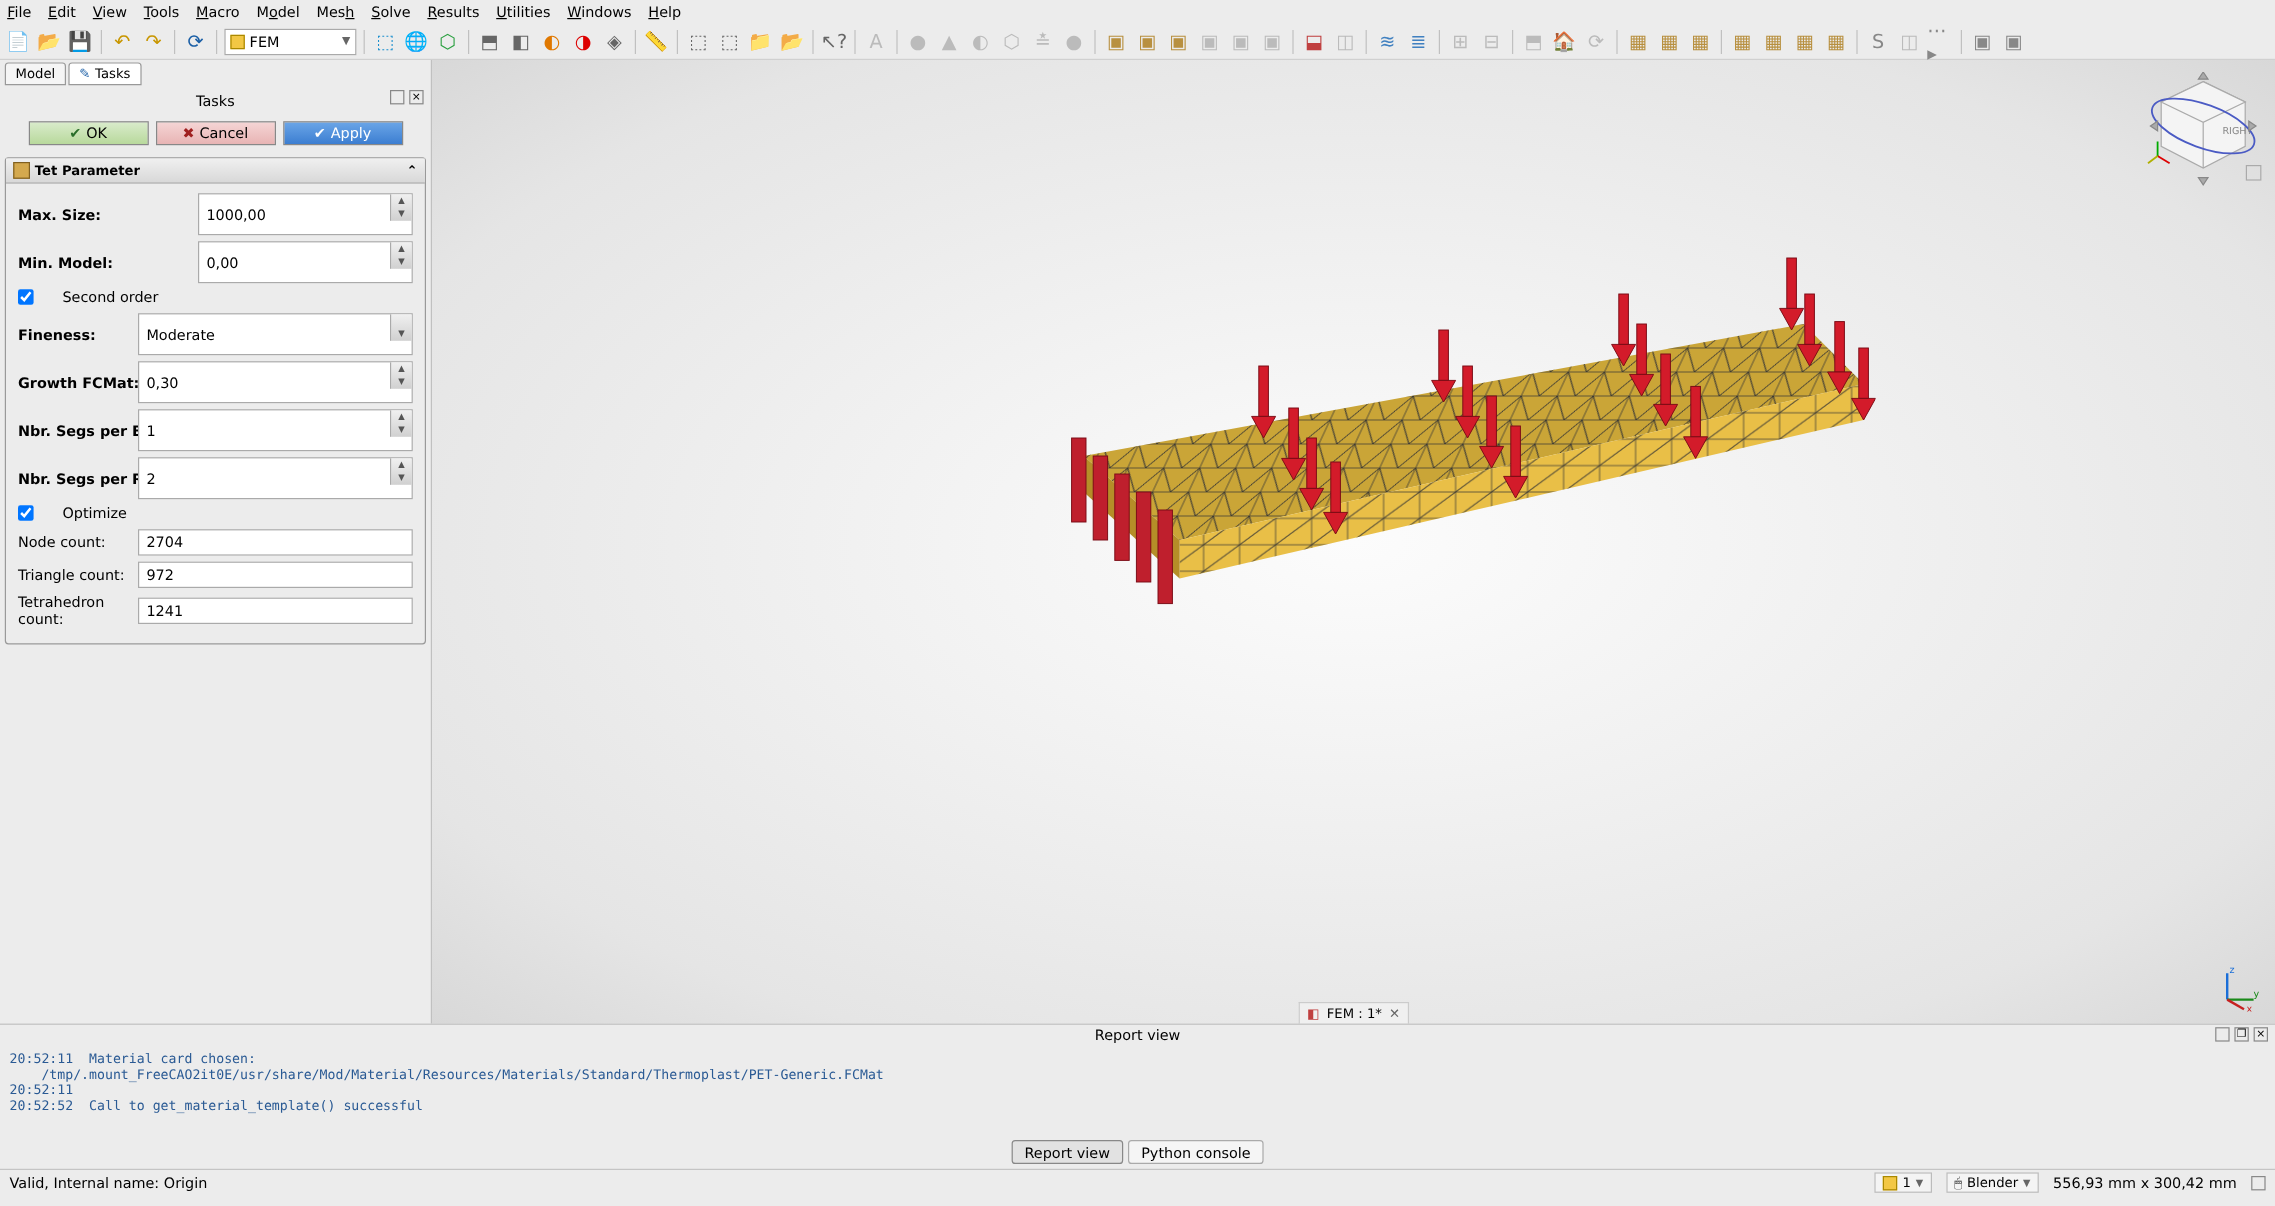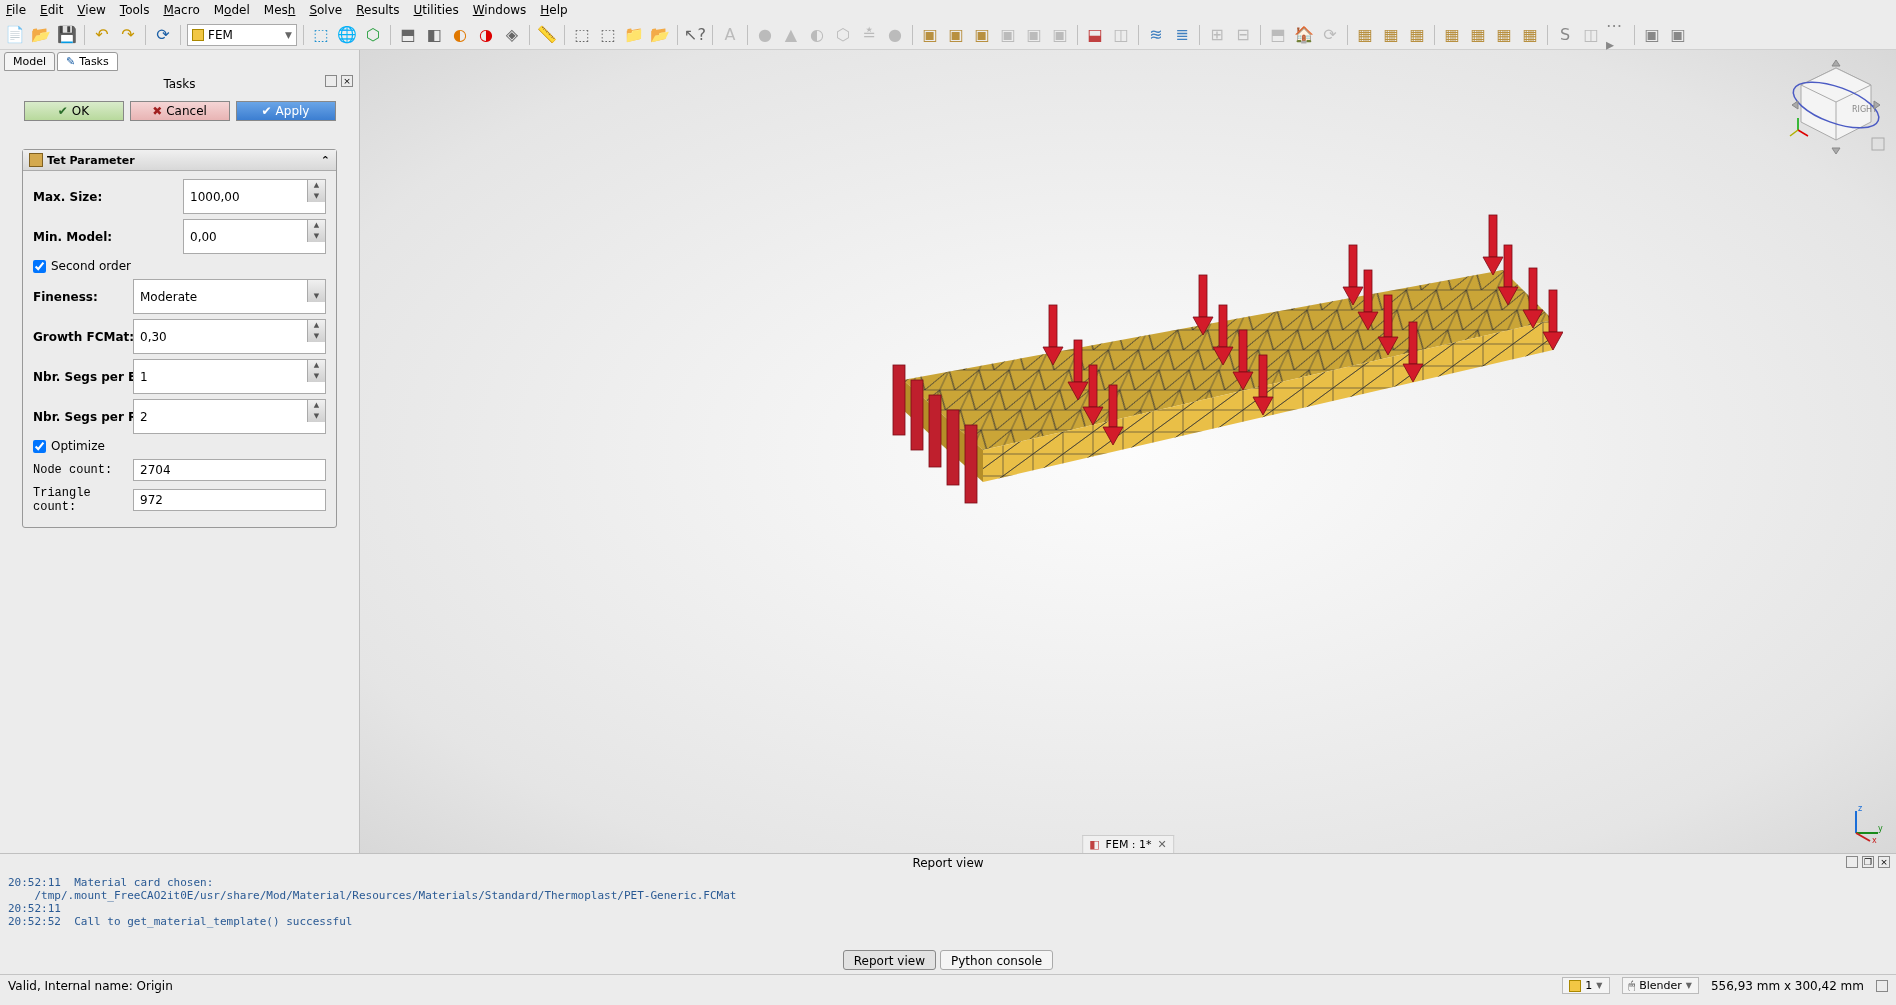--- a/index.html
+++ b/index.html
@@ -106,21 +106,21 @@
   align-items: center;
   justify-content: center;
   gap: 4px;
   font-size: 12px;
   cursor: pointer;
 }
 .btn-ok { background: linear-gradient(#d9ebcb, #b8d99c); }
 .btn-cancel { background: linear-gradient(#f5d5d5, #e8b4b4); }
 .btn-apply { background: linear-gradient(#6aa5e7, #3c7ed1); color: #fff; }
 .param-panel {
-  margin: 22px;
+  margin: 4px;
   border: 1px solid #999;
   background: #ececec;
   border-radius: 3px;
 }
 .param-title {
   background: linear-gradient(#f0f0f0, #d8d8d8);
   border-bottom: 1px solid #aaa;
   padding: 3px 6px;
   font-size: 11px;
   font-weight: bold;
@@ -158,31 +158,31 @@
   width: 18px;
   height: 22px;
   display: flex;
   flex-direction: column;
   background: linear-gradient(#f0f0f0, #d0d0d0);
   border-left: 1px solid #aaa;
 }
 .spinner-btns div { flex: 1; text-align: center; font-size: 7px; line-height: 10px; color: #555; }
 .chk-row {
   display: flex;
-  align-items: center;
-  gap: 5px;
+  align-items: flex-start;
+  gap: 24px;
   margin-bottom: 6px;
 }
 .chk-row input { margin: 0; }
 .count-row {
   display: flex;
   align-items: center;
   margin-bottom: 5px;
 }
-.count-row label { width: 100px; font-size: 12px; font-family: Liberation Mono, monospace; }
+.count-row label { width: 100px; font-size: 12px; }
 .count-row .inp2 {
   flex: 1;
   border: 1px solid #aaa;
   background: #fff;
   height: 22px;
   padding: 0 6px;
   font-size: 12px;
   display: flex;
   align-items: center;
 }
@@ -501,20 +501,26 @@
           <div class="inp2">
             <span>2704</span>
           </div>
         </div>
         <div class="count-row">
           <label>Triangle count:</label>
           <div class="inp2">
             <span>972</span>
           </div>
         </div>
+        <div class="count-row">
+          <label>Tetrahedron count:</label>
+          <div class="inp2">
+            <span>1241</span>
+          </div>
+        </div>
       </div>
     </div>
   </div>
 
   <div class="viewport">
     <div class="mesh-display">
       <svg width="800" height="320" viewBox="0 0 800 320">
 
         <defs>
           <pattern id="tri" width="30" height="20" patternUnits="userSpaceOnUse" patternTransform="skewX(-25)">

